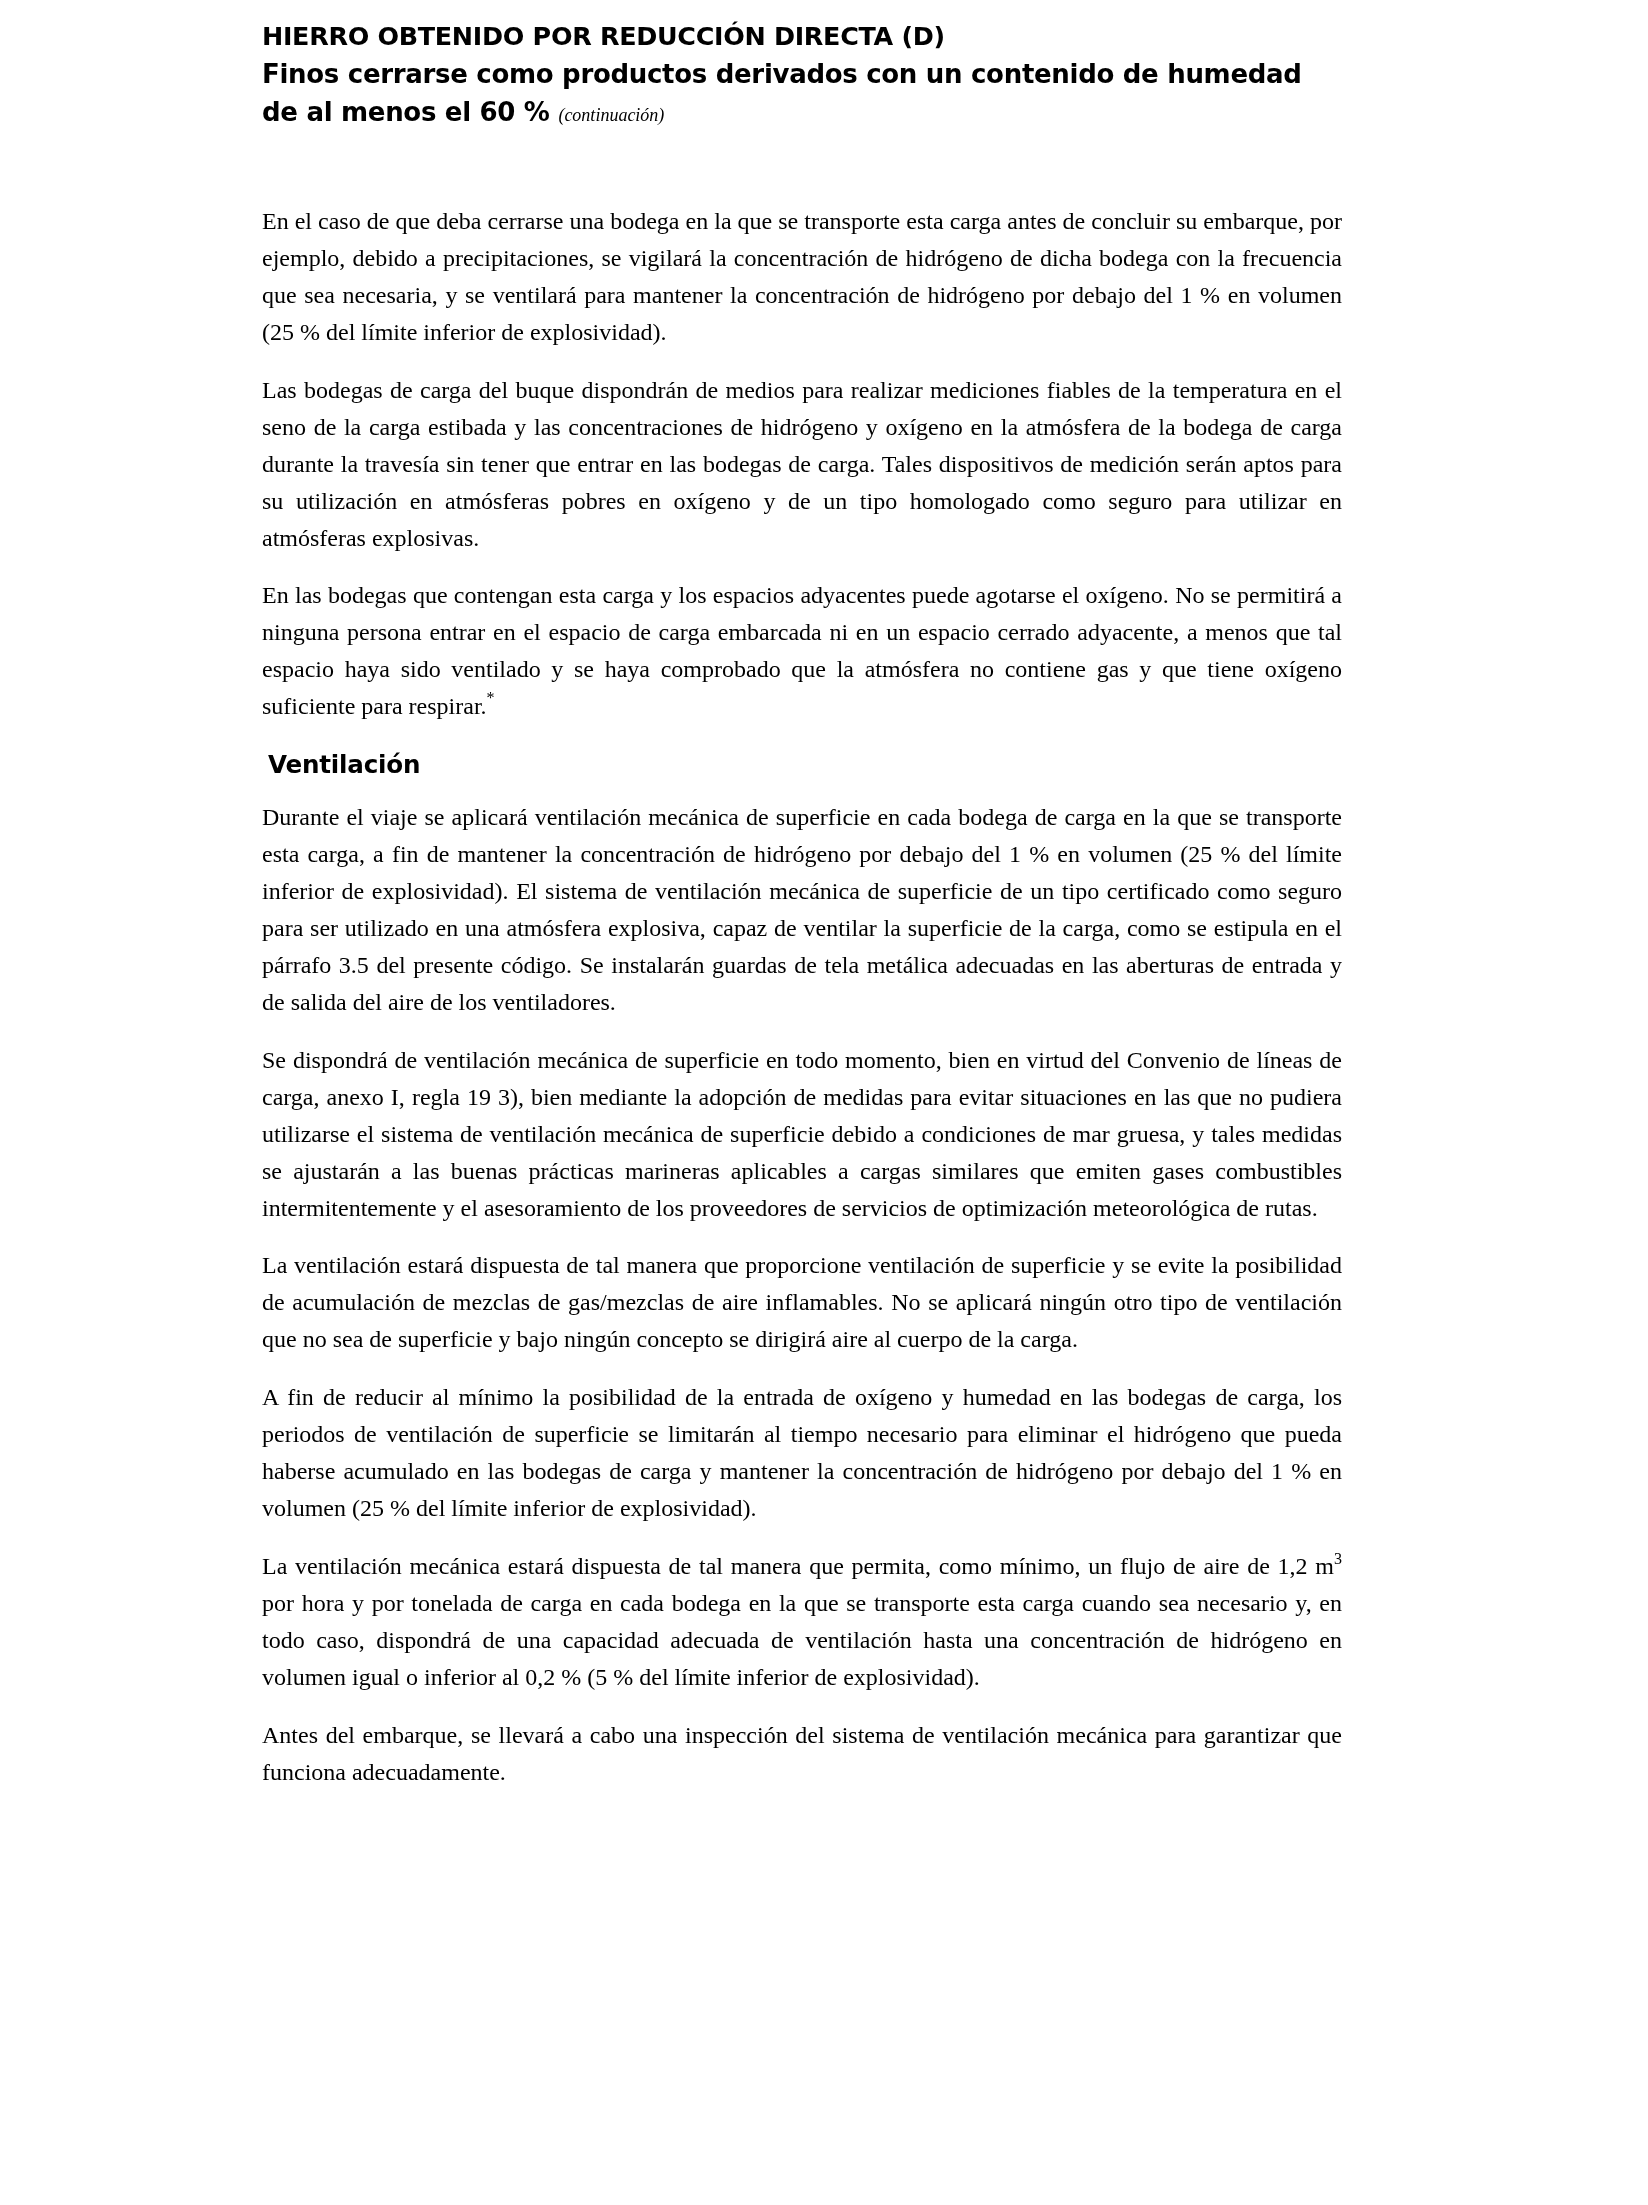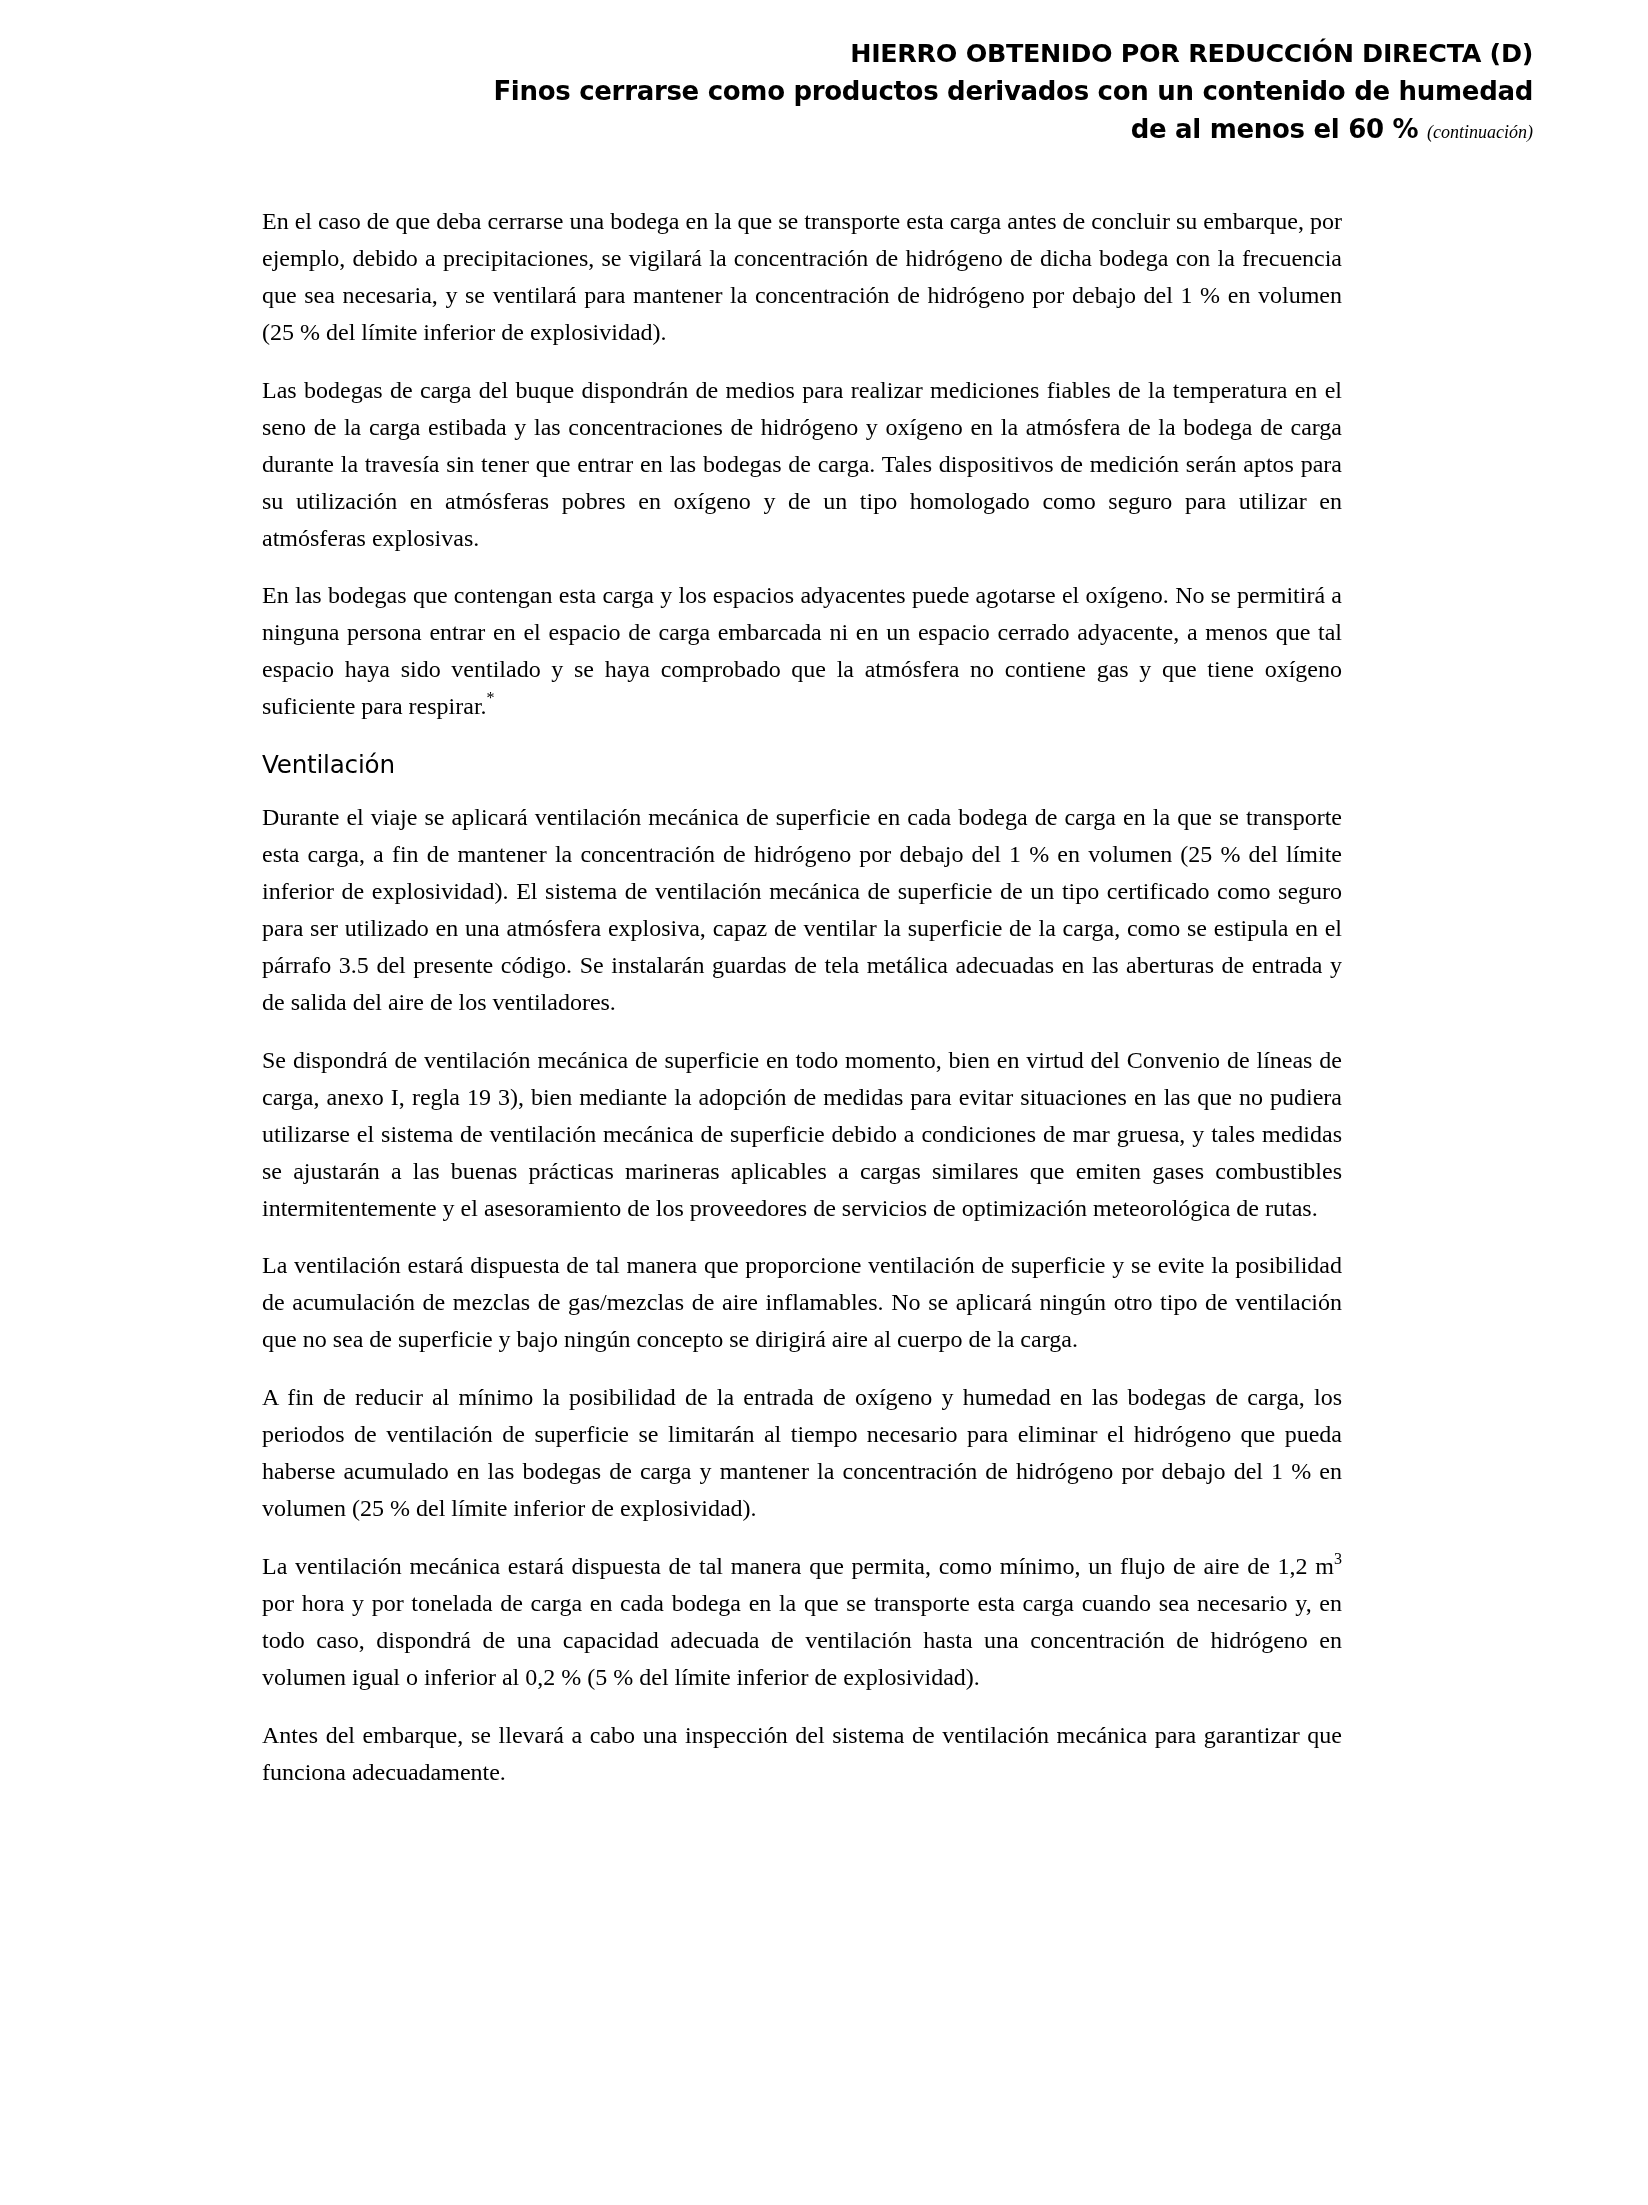--- a/index.html
+++ b/index.html
@@ -21,23 +21,22 @@
     height: 2205px;
     box-sizing: border-box;
     padding: 0;
     overflow: hidden;
   }
 
   
   .heading {
     position: absolute;
     left: 262px;
-    top: 34px;
+    top: 17px;
     width: 1271px;
-    text-align: right;
   }
   .heading-line {
     font-family: "DejaVu Sans", "Liberation Sans", sans-serif;
     font-weight: bold;
     font-size: 26px;
     line-height: 38px;
     letter-spacing: -0.3px;
     color: #000;
     white-space: nowrap;
   }
@@ -65,23 +64,23 @@
     font-size: 24px;
     line-height: 37px;
     text-align: justify;
     text-justify: inter-word;
     hyphens: manual;
     color: #000;
   }
   p.para:last-child { margin-bottom: 12px; }
 
   h2.subhead {
-    margin: 8px 0 16px 0;
+    margin: 8px 0 16px 6px;
     font-family: "DejaVu Sans", "Liberation Sans", sans-serif;
-    font-weight: normal;
+    font-weight: bold;
     font-size: 24.6px;
     line-height: 37px;
     letter-spacing: -0.2px;
   }
 
   sup.fn {
     font-size: 16px;
     line-height: 0;
     vertical-align: 11px;
   }

